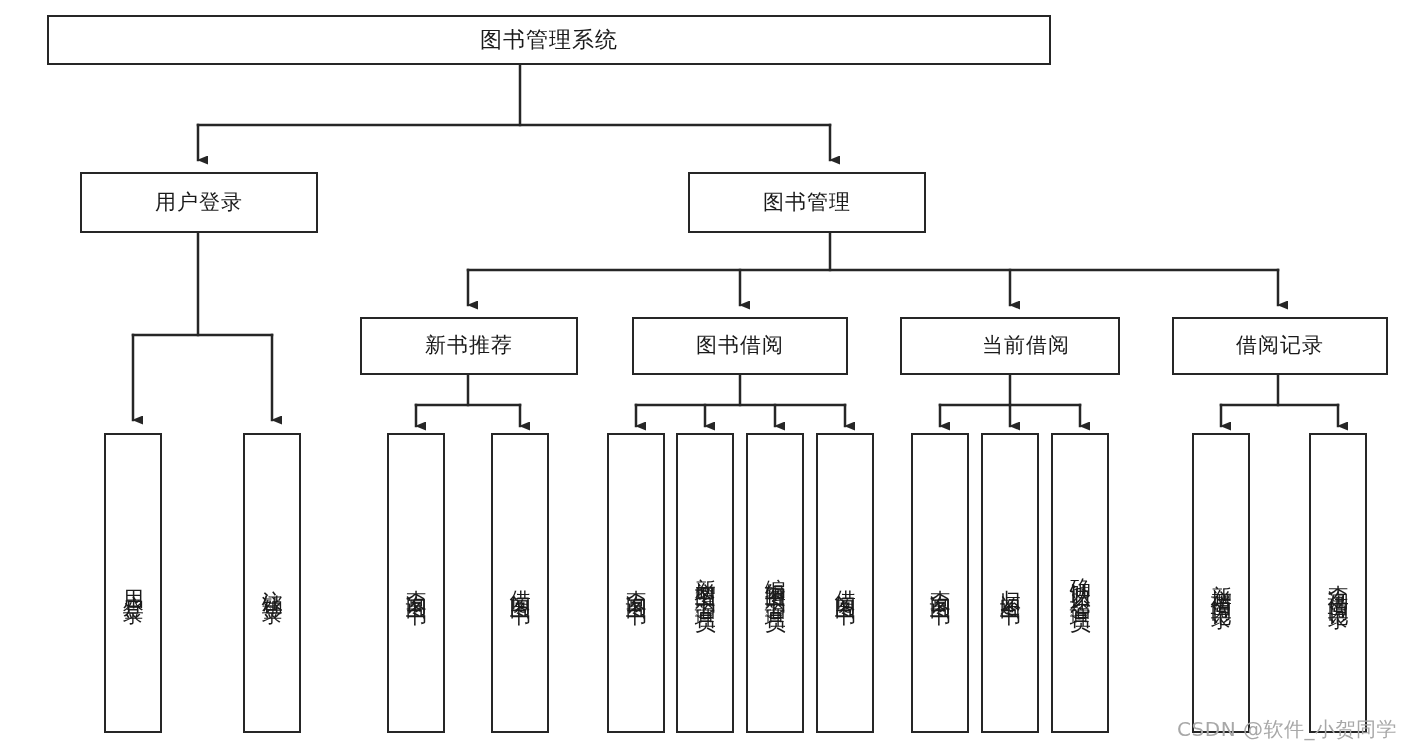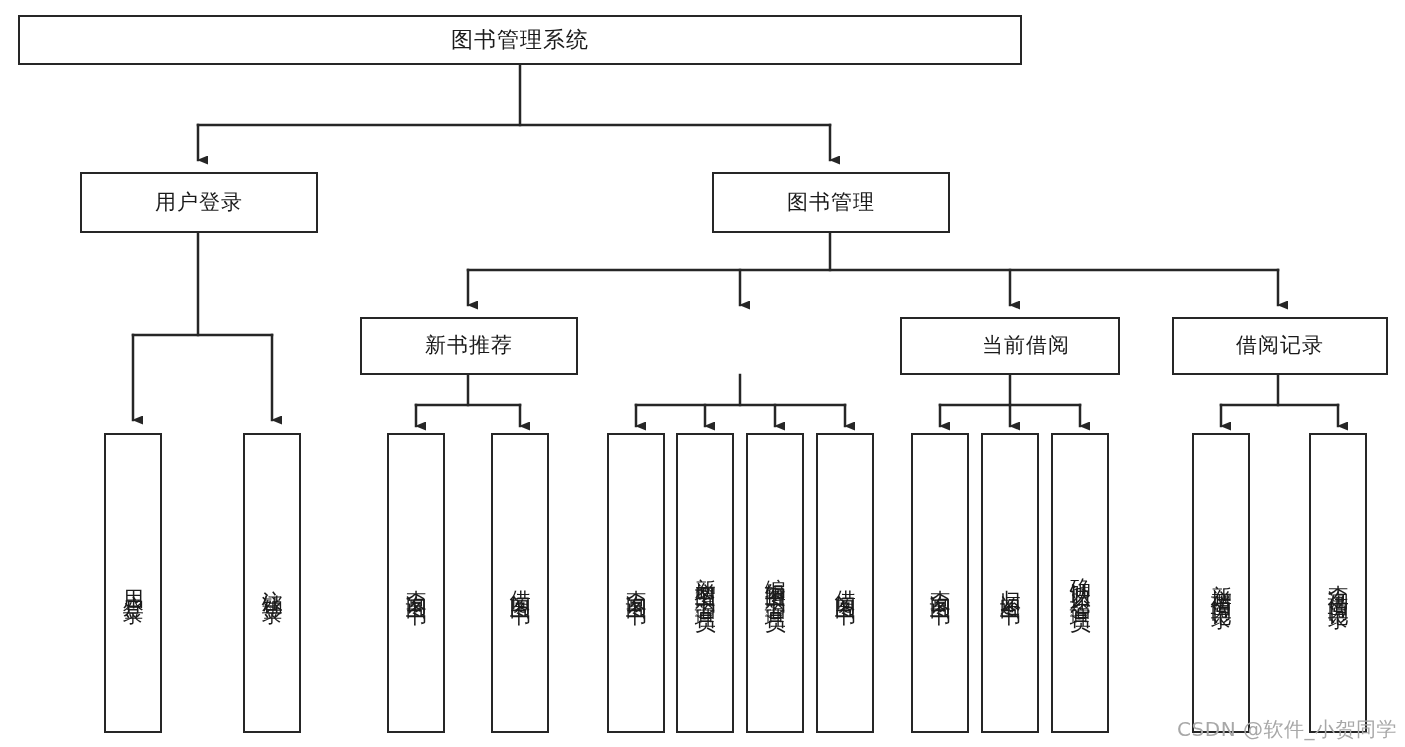--- a/index.html
+++ b/index.html
@@ -37,20 +37,21 @@
     justify-content: center;
     color: #1a1a1a;
   }
   .node.horiz {
     font-size: 21px;
     letter-spacing: 1px;
     line-height: 1.2;
   }
   .node.root {
     font-size: 22px;
+    margin-left: 29px;
   }
   .node.vert {
     writing-mode: vertical-rl;
     text-orientation: upright;
     font-size: 21px;
     letter-spacing: 5px;
     line-height: 1.25;
     padding: 4px 0;
     align-items: center;
     justify-content: center;
@@ -128,28 +129,31 @@
   </svg>
 
   <div class="node root horiz" style="left:18px; top:15px; width:1004px; height:50px;">
     <span>图书管理系统</span>
   </div>
 
   <div class="node horiz" style="left:80px; top:172px; width:238px; height:61px;">
     <span>用户登录</span>
   </div>
 
-  <div class="node horiz" style="left:712px; top:172px; width:238px; height:61px;">
+  <div class="node horiz" style="left:688px; top:172px; width:238px; height:61px;">
     <span>图书管理</span>
   </div>
 
   <div class="node horiz" style="left:360px; top:317px; width:218px; height:58px;">
     <span>新书推荐</span>
   </div>
 
+  <div class="node horiz" style="left:632px; top:317px; width:216px; height:58px;">
+    <span>图书借阅</span>
+  </div>
 
   <div class="node horiz" style="left:900px; top:317px; width:220px; height:58px;padding-left:32px;">
     <span>当前借阅</span>
   </div>
 
   <div class="node horiz" style="left:1172px; top:317px; width:216px; height:58px;">
     <span>借阅记录</span>
   </div>
 
   <div class="node vert" style="left:104px; top:433px; width:58px; height:300px;">

